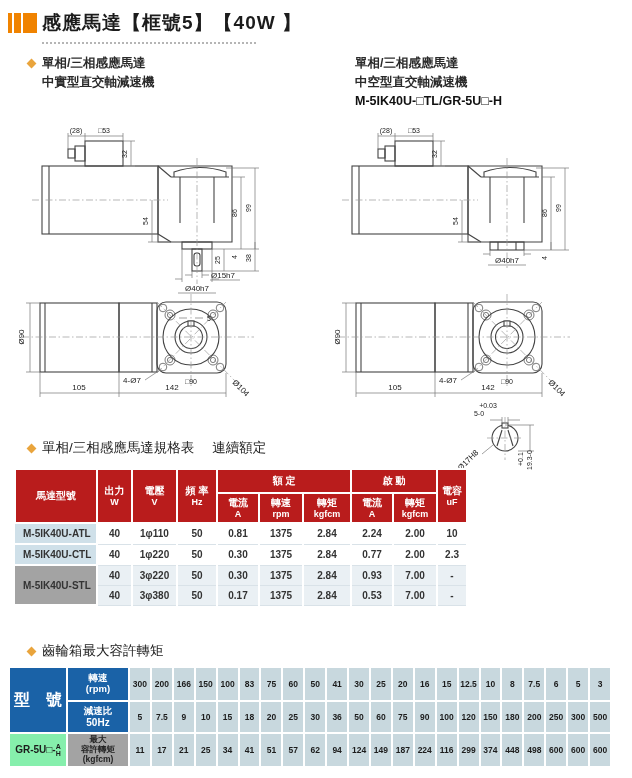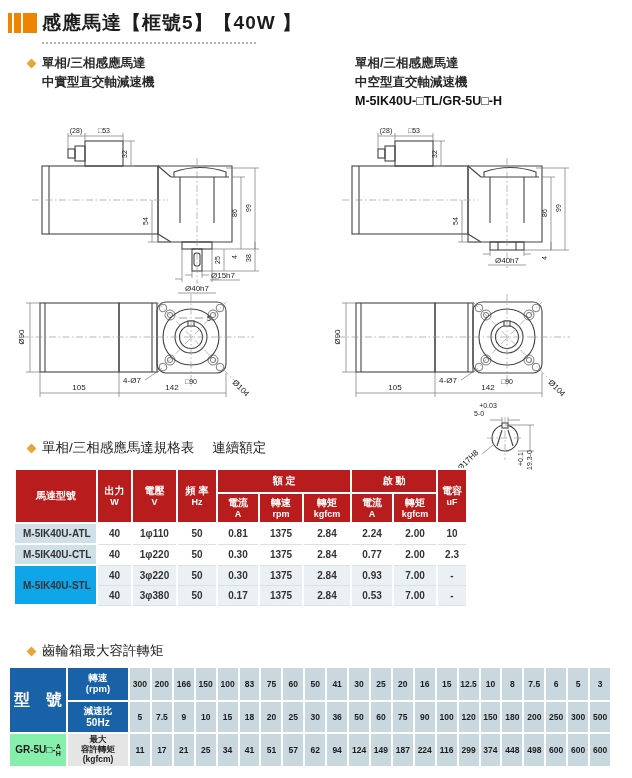--- a/index.html
+++ b/index.html
@@ -35,29 +35,29 @@
 
   
   table{border-collapse:collapse}
   .spec{width:452px;table-layout:fixed}
   .spec th{background:#b91c1c;color:#fff;font-size:10px;font-weight:bold;border:2px solid #fff;line-height:1.2;padding:2px 0}
   .spec th .u{font-size:9px;font-weight:bold}
   .spec td{font-size:10px;font-weight:bold;text-align:center;color:#333;
     border-right:2px solid #fff;border-bottom:1px solid #d9e2e8;padding:4px 0;background:#fff}
   .spec td.model{background:#CFE0E9;text-align:left;padding-left:8px;border-bottom:2px solid #fff;color:#333}
   .spec tr.alt td{background:#EAF0F4}
-  .spec tr.alt td.model{background:#0ea5e9}
+  .spec tr.alt td.model{background:#a3a3a3}
 
   
   .gear{border-collapse:separate;border-spacing:2px;width:604px;table-layout:fixed;background:#fff}
   .gear th{background:#1A62A7;color:#fff;font-weight:bold;padding:0;line-height:1.15}
   .gear th .l1{font-size:9.5px}
   .gear th .l2{font-size:10px}
   .gear td{background:#C8D8DE;font-size:8.5px;font-weight:bold;text-align:center;color:#1c1c1c;padding:0}
-  .gear td.lab{background:#e5e5e5;font-size:8.5px;line-height:1.15;color:#222}
+  .gear td.lab{background:#a3a3a3;font-size:8.5px;line-height:1.15;color:#222}
   .gear td.modelcell{background:#86efac;font-size:10px;white-space:nowrap}
   .gear .stack{display:inline-flex;flex-direction:column;font-size:7px;line-height:1.05;vertical-align:middle;text-align:left}
   .gear tr.r1{height:32px}.gear tr.r2{height:30px}.gear tr.r3{height:32px}
 </style>
 </head>
 <body>
 
 <div class="abs hdr-icon">
   <div class="b1"></div>
     <div class="b2"></div>

